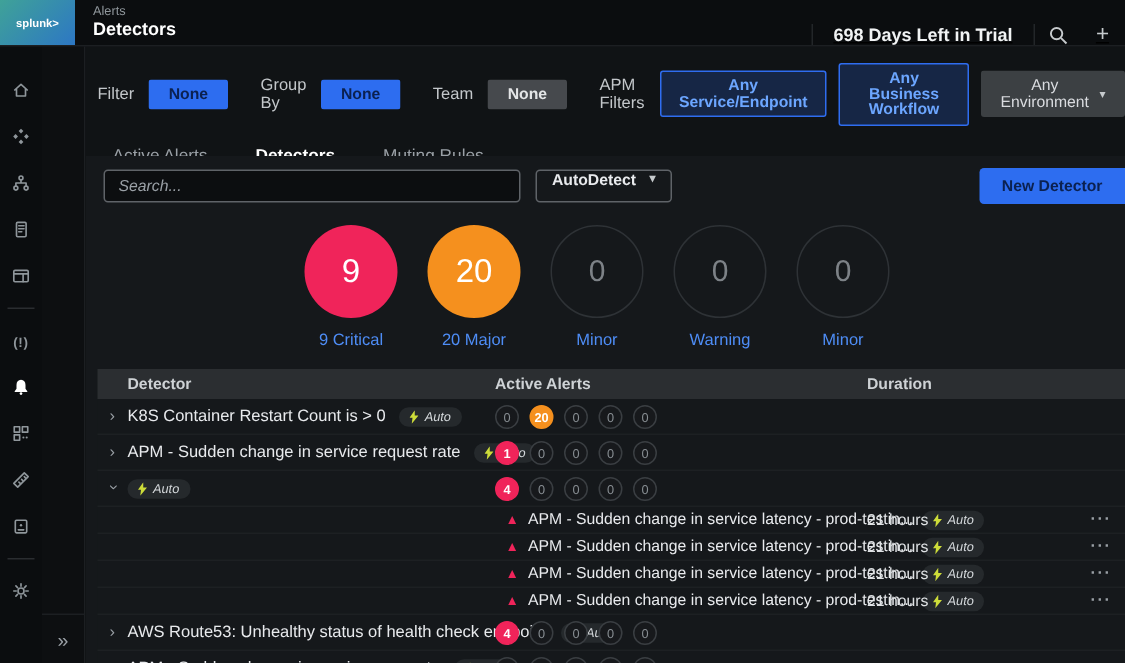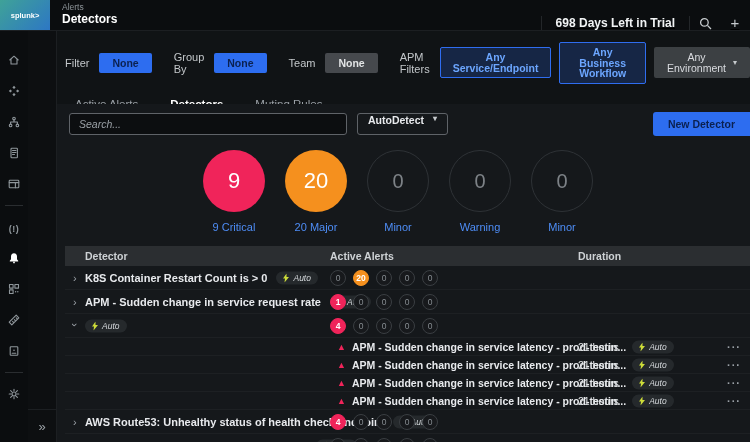--- a/index.html
+++ b/index.html
@@ -76,21 +76,21 @@
   .thead{position:relative;height:20px;background:#2b2e31;color:#ced2d5;font-size:10.5px;font-weight:700;}
   .thead span{position:absolute;top:50%;transform:translateY(-50%);}
   .th-detector{left:20px;} .th-alerts{left:265px;} .th-duration{left:513px;}
 
   .row{position:relative;height:23px;border-bottom:1px solid #1d2023;background:#15181b;cursor:pointer;}
   .row.alert-row{height:17px;}
   .chev{position:absolute;left:8px;top:50%;transform:translateY(-50%);color:#9aa0a6;font-size:11px;line-height:1;}
   .chev.expanded{transform:translateY(-60%) rotate(90deg);}
   .rtitle{position:absolute;left:20px;top:50%;transform:translateY(-50%);display:flex;align-items:center;gap:9px;
           white-space:nowrap;}
-  .rtitle .t{font-size:11px;color:#e8eaed;font-weight:bold;}
+  .rtitle .t{font-size:11px;color:#e8eaed;}
   .alert-row .rtitle{left:272px;gap:6px;}
   .alert-row .t{font-size:10.5px;}
   .tri{color:#f0245a;font-size:9px;line-height:1;}
   .auto{display:inline-flex;align-items:center;gap:4px;background:#25292c;border-radius:8px;
         padding:2px 7px;font-size:8.5px;color:#d5d9dc;line-height:1;font-style:italic;}
   .counts{position:absolute;left:265px;top:50%;transform:translateY(-50%);display:flex;gap:7px;}
   .cbadge{width:16px;height:16px;border-radius:50%;display:flex;align-items:center;justify-content:center;
           font-size:8.5px;border:1px solid #3a3e42;color:#878d92;background:#17191c;box-sizing:border-box;}
   .cbadge.major{background:#f5901e;border-color:#f5901e;color:#fff;font-weight:700;}
   .cbadge.critical{background:#f0245a;border-color:#f0245a;color:#fff;font-weight:700;}

